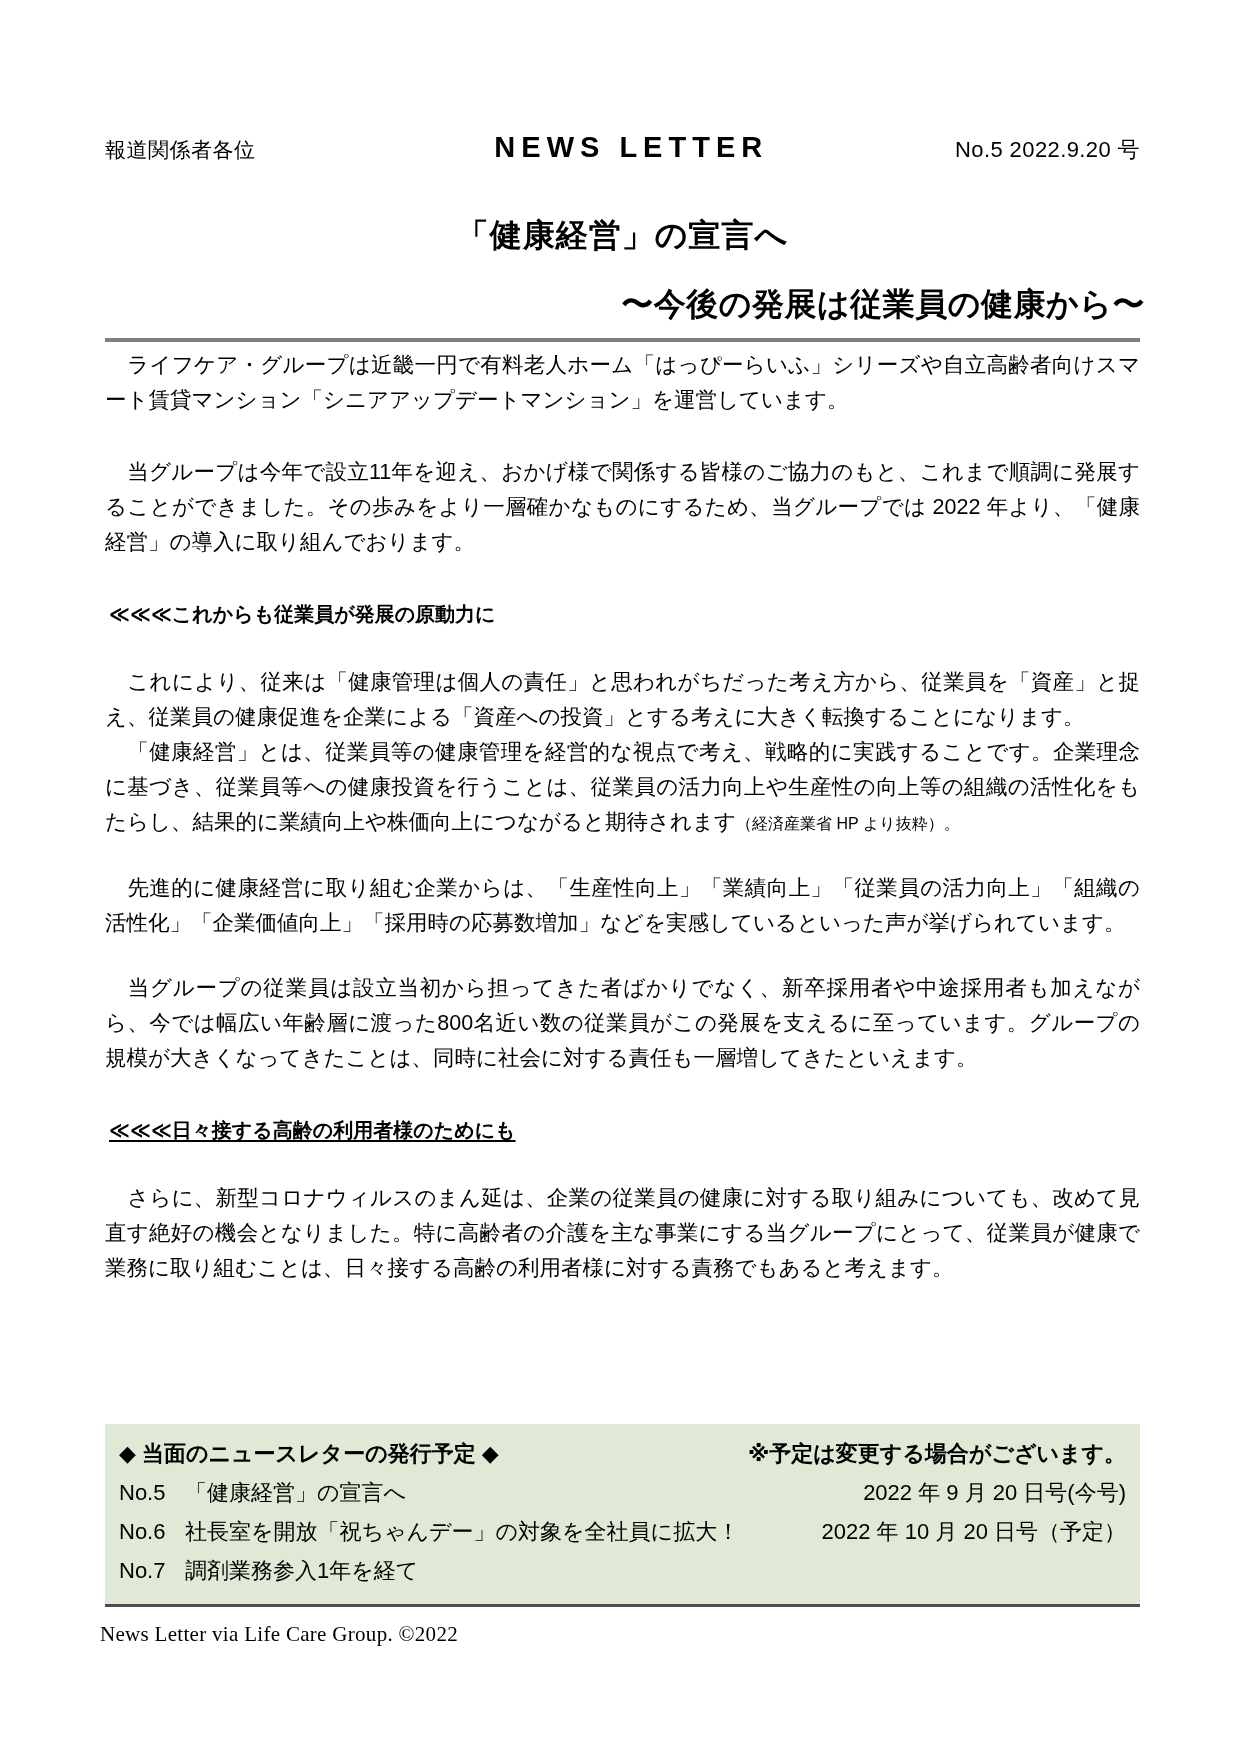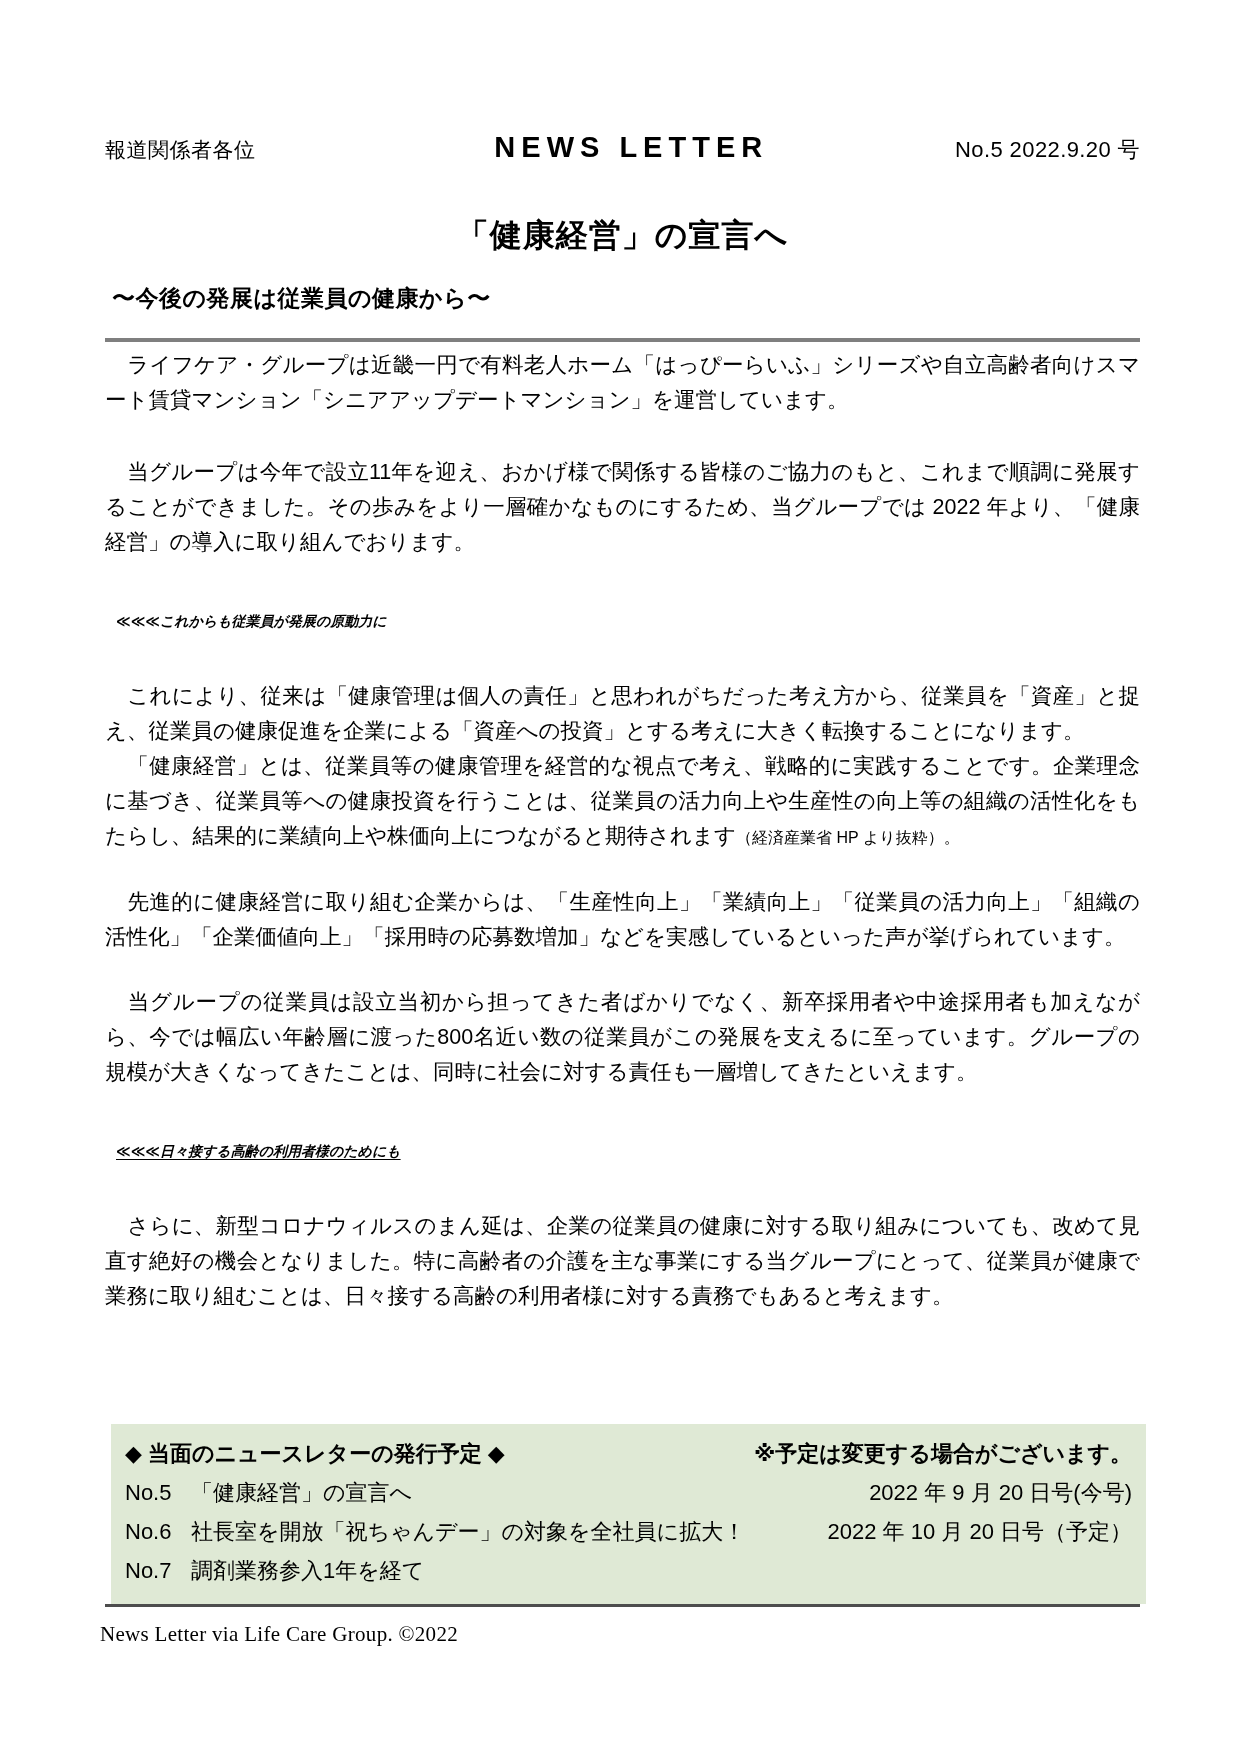--- a/index.html
+++ b/index.html
@@ -65,24 +65,24 @@
     left: 0;
     width: 1045px;
     text-align: center;
     font-size: 32px;
     font-weight: bold;
     letter-spacing: 1px;
   }
   .doc-subtitle {
     position: absolute;
     top: 283px;
-    left: 12px;
-    width: 1045px;
-    text-align: left;
-    font-size: 23px;
+    left: 0;
+    width: 1045px;
+    text-align: right;
+    font-size: 32px;
     font-weight: bold;
     letter-spacing: 0.5px;
   }
 
   .rule-top {
     position: absolute;
     top: 338px;
     left: 5px;
     width: 1035px;
     height: 4px;
@@ -114,26 +114,25 @@
   }
   p.para .indent {
     display: inline-block;
     width: 22px;
   }
   .gap-sm { height: 30px; }
   .gap-md { height: 33px; }
   .gap-lg { height: 37px; }
 
   .sec-head {
-    margin: 11px;
-    font-size: 14px;
+    margin: 4px;
+    font-size: 20px;
     font-weight: bold;
     line-height: 34px;
     letter-spacing: 0px;
-    font-style: italic;
   }
   .sec-head.underlined {
     text-decoration: underline;
     text-underline-offset: 3px;
   }
   .small-note {
     font-size: 16px;
     letter-spacing: 0px;
   }
 
@@ -228,21 +227,21 @@
 
       <div class="gap-sm"></div>
 
       <p class="para"><span class="indent"></span><span>さらに、新型コロナウィルスのまん延は、企業の従業員の健康に対する取り組みについても、改めて見直す絶好の機会となりました。特に高齢者の介護を主な事業にする当グループにとって、従業員が健康で業務に取り組むことは、日々接する高齢の利用者様に対する責務でもあると考えます。</span></p>
 
       <div class="gap-sm"></div>
 
 
     </div>
 
-    <div class="schedule" id="schedule-box" style="background-color: rgb(223, 233, 213); margin-left: 6px;">
+    <div class="schedule" id="schedule-box" style="background-color: rgb(223, 233, 213);">
       <div class="sched-row head">
         <span class="left">◆ 当面のニュースレターの発行予定 ◆</span>
         <span class="sched-head-spacer"></span>
         <span class="right">※予定は変更する場合がございます。</span>
       </div>
 
       <div class="sched-row">
         <span class="left"><span class="sched-no">No.5</span><span>「健康経営」の宣言へ</span></span>
         <span class="right">2022 年 9 月 20 日号(今号)</span>
       </div>

